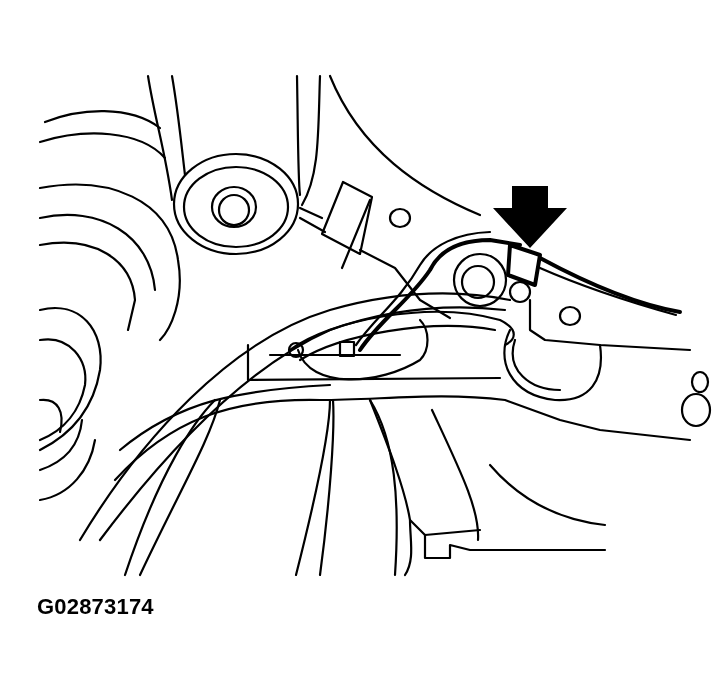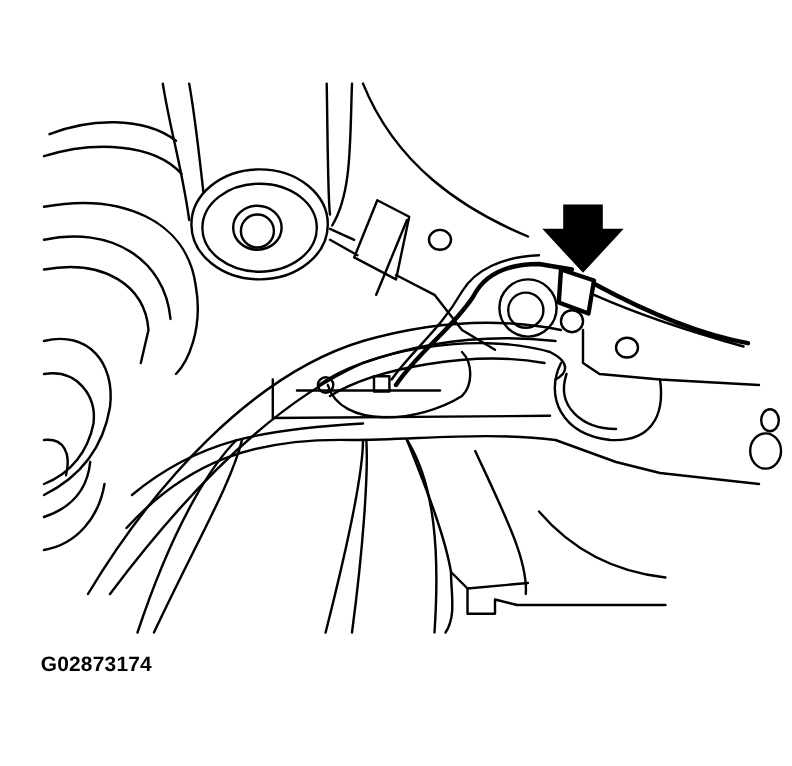--- a/index.html
+++ b/index.html
@@ -4,21 +4,21 @@
 <style>
   html, body { margin: 0; padding: 0; background: #ffffff; }
   body { width: 720px; height: 696px; position: relative; overflow: hidden; }
   #figure { position: absolute; left: 0; top: 0; width: 720px; height: 696px; }
   #figure svg { position: absolute; left: 0; top: 0; }
   .ln { fill: none; stroke: #000; stroke-width: 2.2; stroke-linecap: round; stroke-linejoin: round; }
   .th { stroke-width: 4; }
   .cap {
     position: absolute; left: 37px; top: 594px;
     font-family: "Liberation Sans", sans-serif; font-weight: bold;
-    font-size: 19px; color: #000; letter-spacing: 0.2px;
+    font-size: 22px; color: #000; letter-spacing: 0.2px;
   }
 </style>
 </head>
 <body>
 
 <div id="figure">
 <svg width="720" height="696" viewBox="0 0 720 696">
 
   <g>
     <path class="ln" d="M45 122 C80 108 130 105 160 128"></path>

